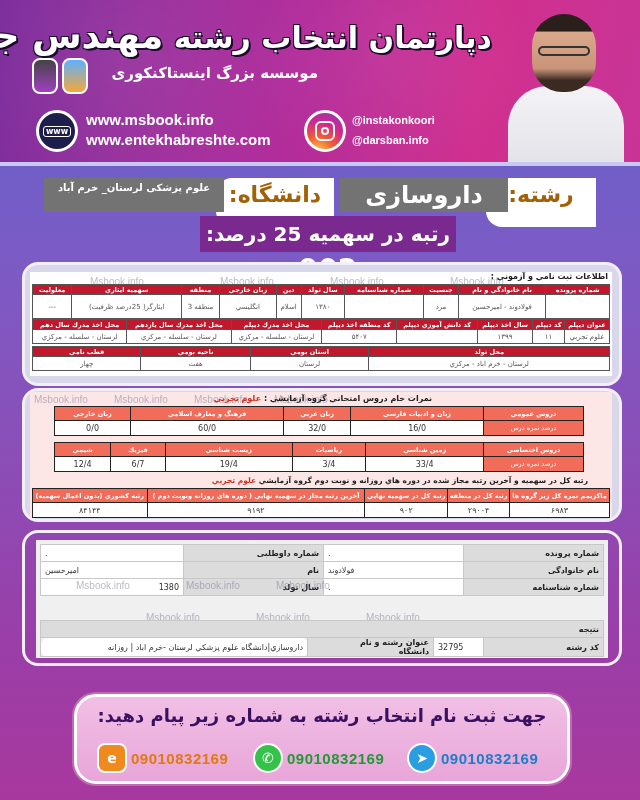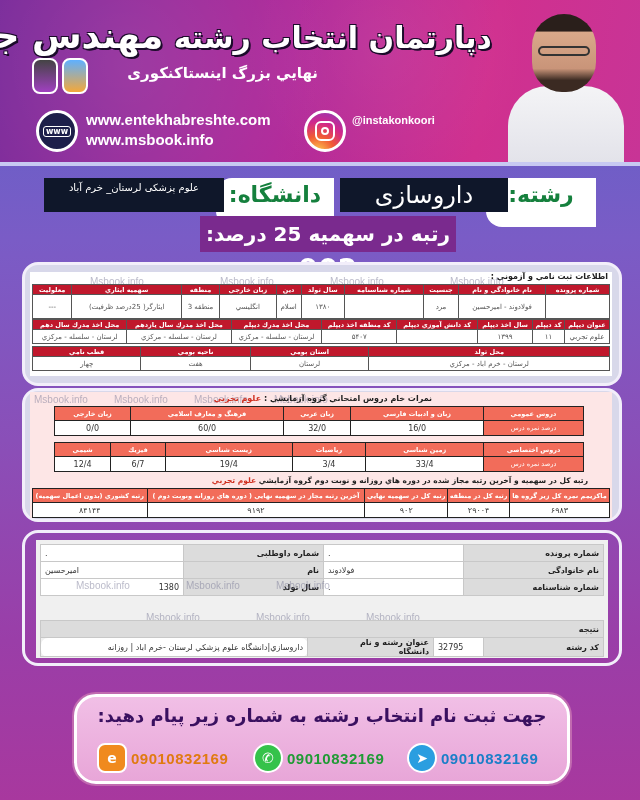--- a/index.html
+++ b/index.html
@@ -65,27 +65,27 @@
   }
   .portrait .glasses { position: absolute; left: 32px; top: 36px; width: 52px; height: 10px; border: 2px solid #333; border-radius: 5px; }
   .portrait .body {
     position: absolute; left: 2px; top: 76px; width: 116px; height: 76px; border-radius: 40px 40px 0 0;
     background: linear-gradient(180deg, #f4f4f6, #e3e3ea);
   }
 
   
   .sep { position: absolute; left: 0; top: 162px; width: 640px; height: 4px; background: #c7c9f2; }
   .label-tab {
-    position: absolute; top: 0; height: 49px; background: #fff; color: #15803d;
+    position: absolute; top: 0; height: 49px; background: #fff; color: #a16207;
     font-weight: 900; font-size: 22px; line-height: 34px; text-align: center; direction: rtl;
     border-radius: 16px 0 0 16px;
   }
   .purple-box {
-    position: absolute; top: 178px; height: 34px; background: #0f172a; color: #fff;
-    font-weight: 400; direction: rtl; text-align: center;
+    position: absolute; top: 178px; height: 34px; background: #737373; color: #fff;
+    font-weight: 700; direction: rtl; text-align: center;
   }
   .rank-box {
     position: absolute; left: 200px; top: 216px; width: 256px; height: 36px; background: #7a2a8e;
     color: #fff; font-weight: 900; font-size: 20px; line-height: 36px; text-align: center; direction: rtl;
   }
   .rank-box .num { font-size: 28px; }
 
   
   .card {
     position: absolute; background: rgba(255,255,255,0.25); border: 3px solid #f2eefa;
@@ -138,37 +138,38 @@
   .ic.telegram { background: #2a9ee0; }
 </style>
 </head>
 <body>
 
 <div class="banner">
   <div class="banner-title">
     <span>دپارتمان انتخاب رشته</span>
     <span class="big">مهندس جمالی</span>
   </div>
-  <div class="banner-sub">نهايي بزرگ اینستاکنکوری</div>
+  <div class="banner-sub">موسسه بزرگ اینستاکنکوری</div>
   <div class="mascots">
     <div class="mascot dark"></div>
     <div class="mascot"></div>
   </div>
   <div class="web-icon">
       <span>www</span>
     </div>
   <div class="web-links">
+    <div>www.msbook.info</div>
     <div>www.entekhabreshte.com</div>
-    <div>www.msbook.info</div>
   </div>
   <div class="insta-icon">
       <div class="cam"></div>
     </div>
   <div class="insta-links">
     <div>@instakonkoori</div>
+    <div>@darsban.info</div>
   </div>
   <div class="portrait">
     <div class="body"></div>
     <div class="head"></div>
     <div class="glasses"></div>
   </div>
 </div>
 <div class="sep"></div>
 
 <div class="label-tab" style="left:486px; top:178px; width:110px;">رشته:</div>

